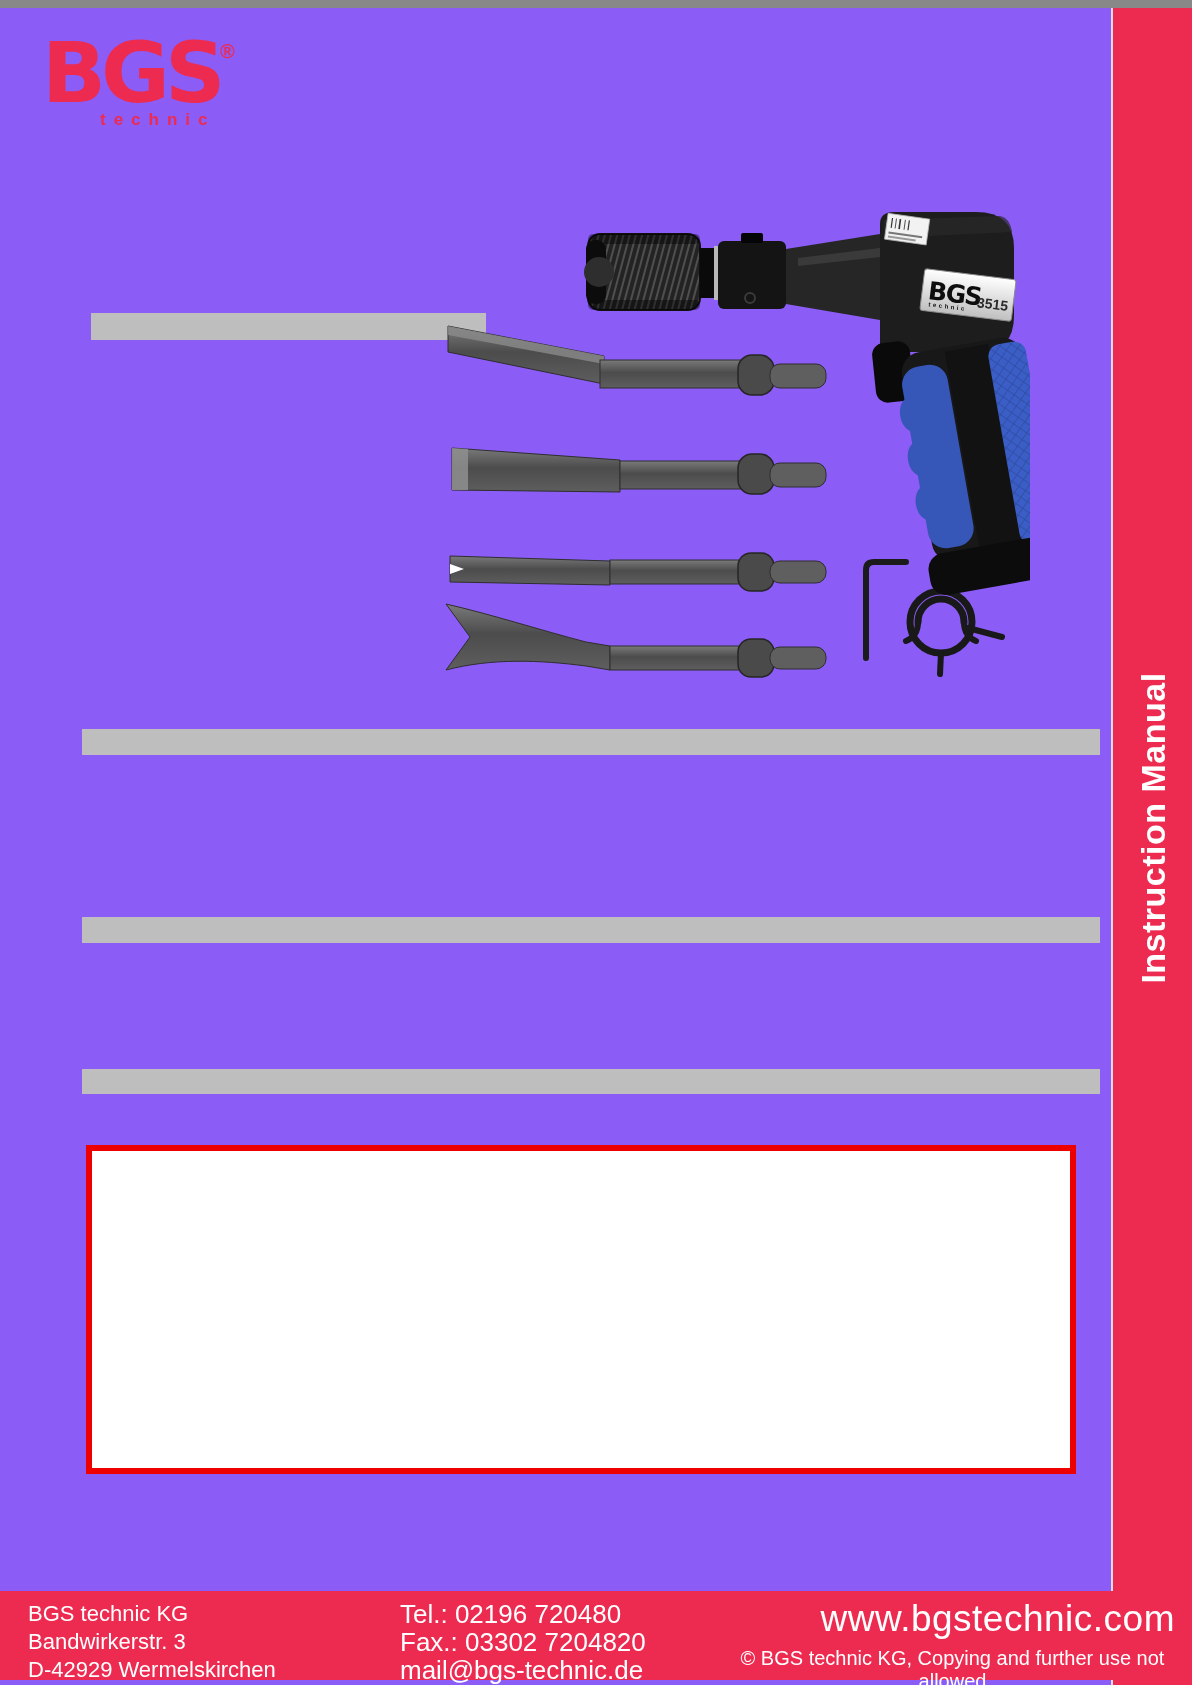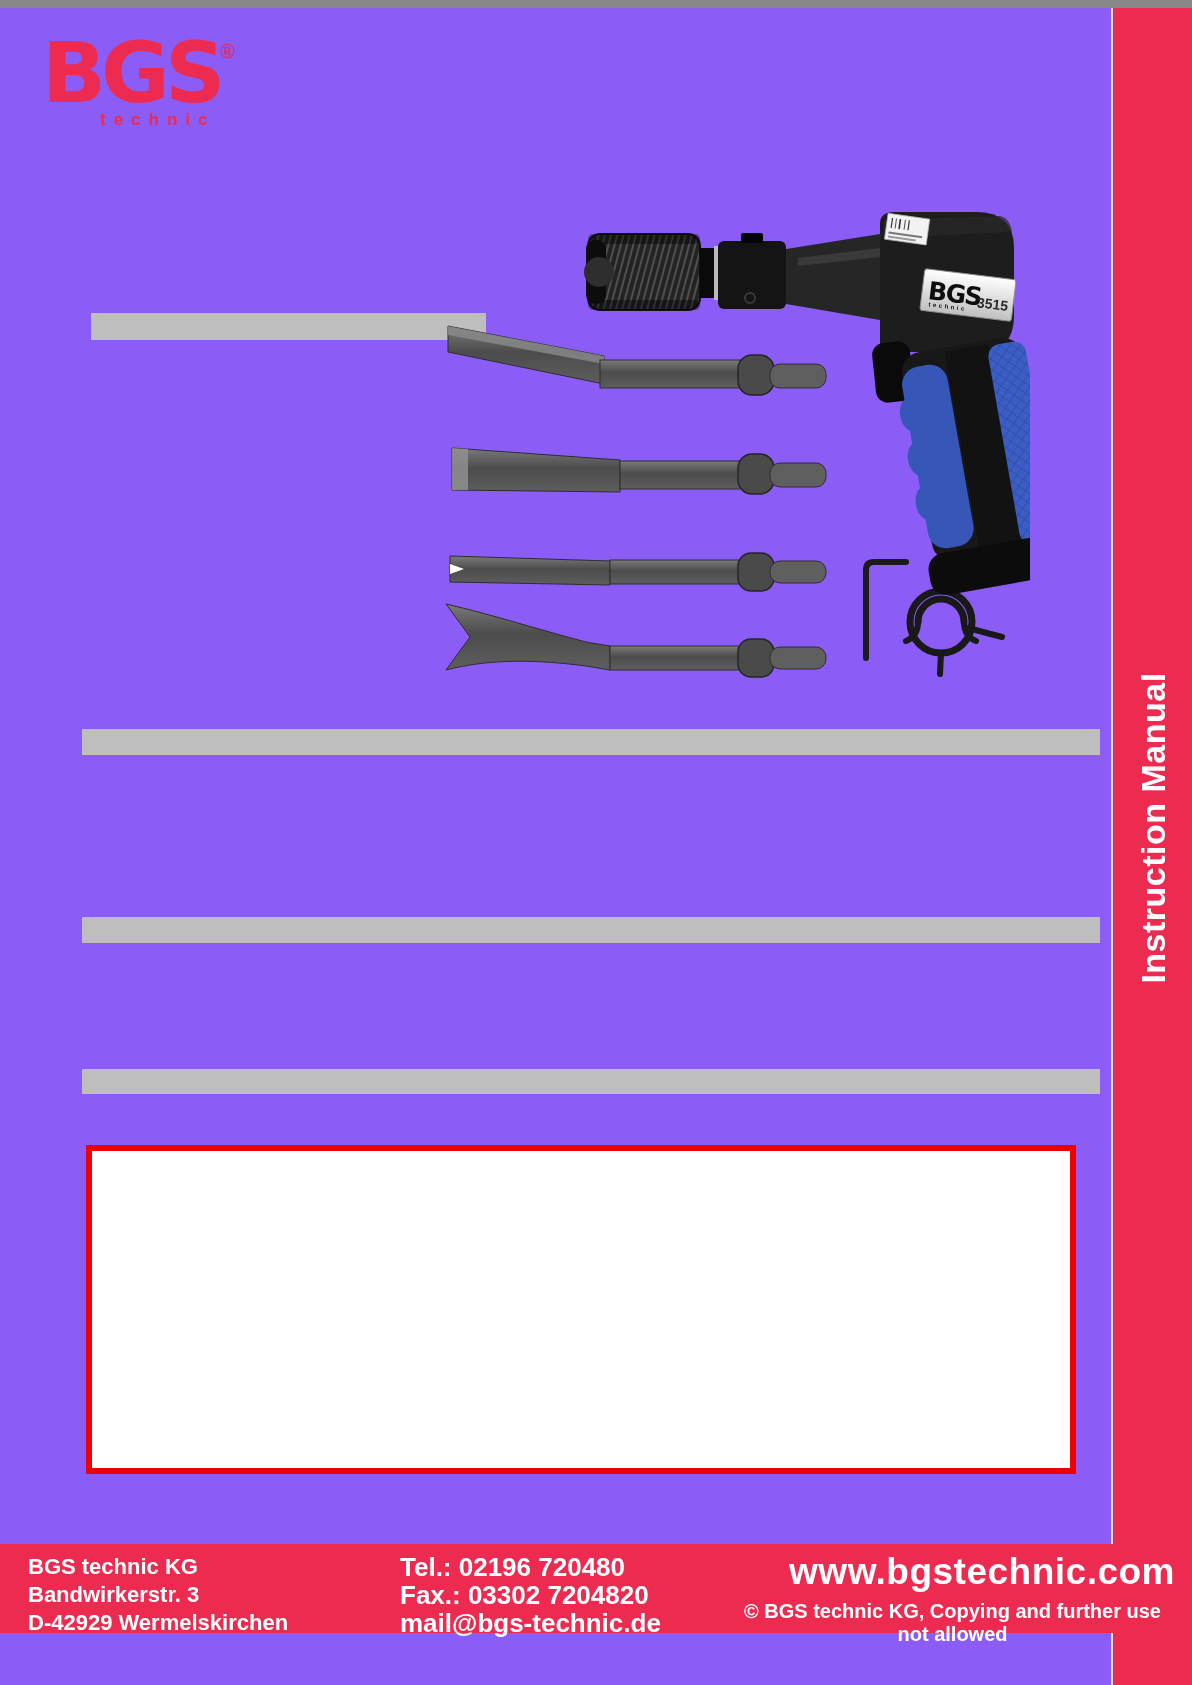--- a/index.html
+++ b/index.html
@@ -31,22 +31,22 @@
   
   .warning-box{
     position:absolute;left:86px;top:1137px;width:990px;height:329px;
     box-sizing:border-box;border:6px solid var(--warning-border,#EE0000);
     background:#fff;
   }
   
   .product{position:absolute;left:430px;top:195px;width:600px;height:480px;}
   
   .footer{
-    position:absolute;left:0;top:1536px;width:1192px;height:89px;
-    background:var(--brand-red,#ED2B50);color:#fff;font-weight:bold;
+    position:absolute;left:0;top:1583px;width:1192px;height:89px;
+    background:var(--brand-red,#ED2B50);color:#fff;font-weight:normal;
   }
   .f-address{position:absolute;left:28px;top:9px;font-size:22px;line-height:28px;}
   .f-contact{position:absolute;left:400px;top:9px;font-size:26px;line-height:28px;}
   .f-web{position:absolute;left:730px;top:6px;width:445px;text-align:center;}
   .f-www{font-size:37px;line-height:44px;letter-spacing:0.5px;text-align:right;}
   .f-copy{font-size:20px;margin-top:6px;}
   .bottom-edge{
     position:absolute;left:0;top:1680px;width:1192px;height:5px;
     background:var(--bottom-edge,#20222E);
   }

